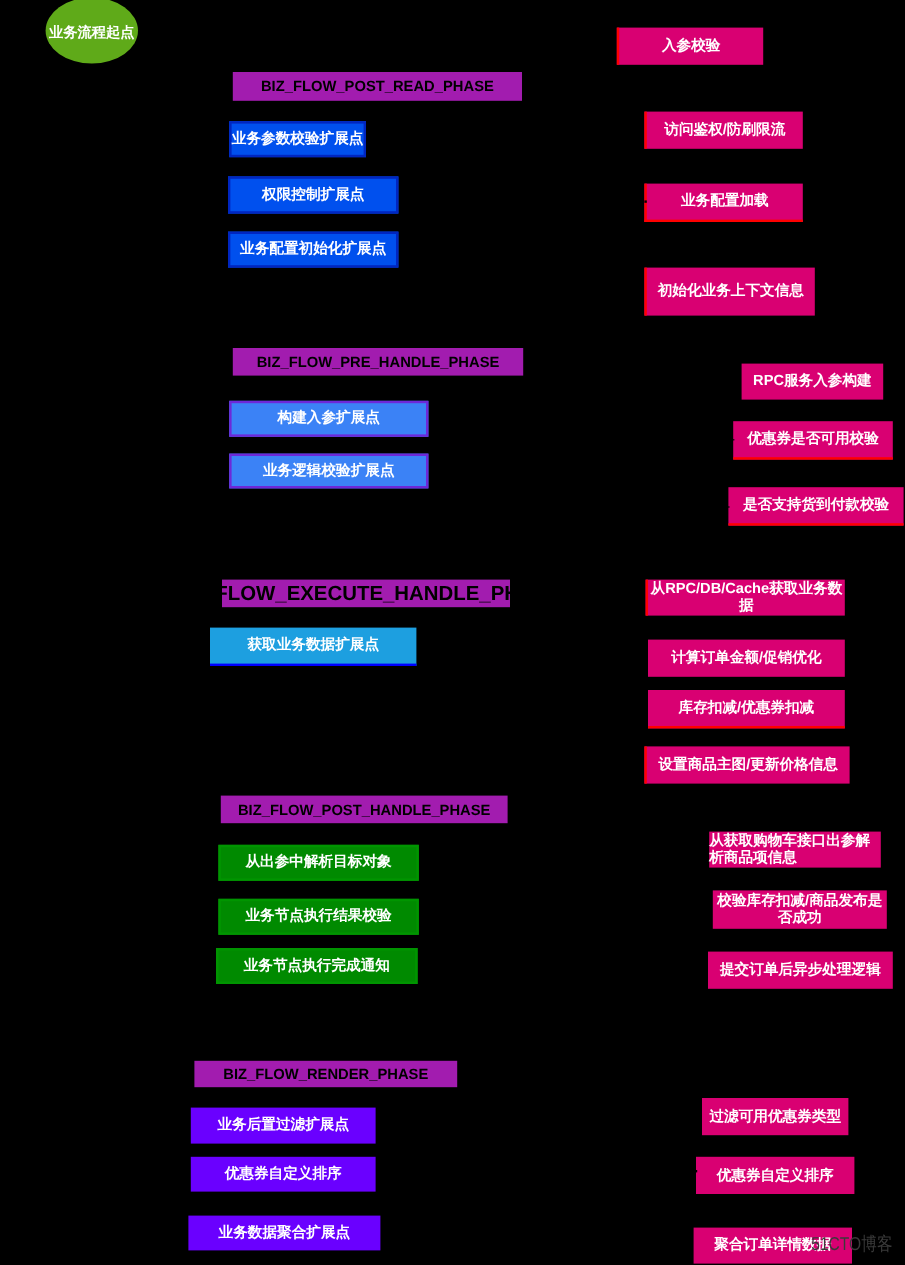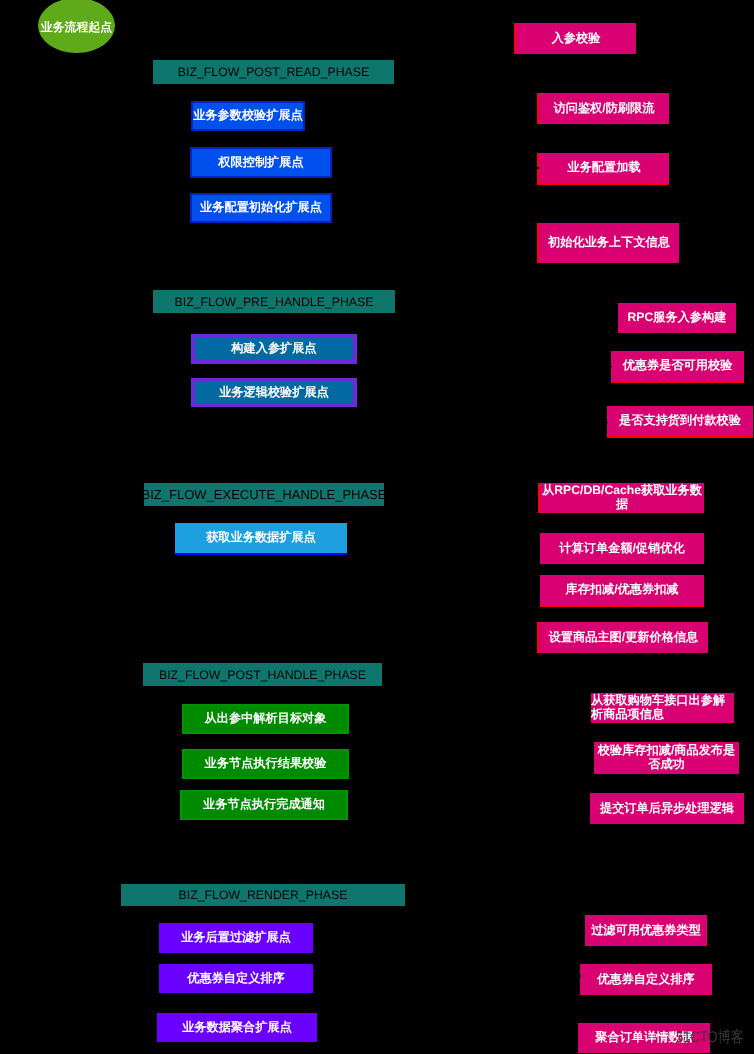--- a/index.html
+++ b/index.html
@@ -5,29 +5,29 @@
 <style>
   html,body{margin:0;padding:0;background:#000000;width:754px;height:1054px;overflow:hidden;}
   body{font-family:"Liberation Sans",sans-serif;-webkit-font-smoothing:antialiased;text-rendering:geometricPrecision;}
   #canvas{position:relative;width:754px;height:1054px;background:#000000;overflow:hidden;}
 
   .node{position:absolute;box-sizing:border-box;display:flex;align-items:center;
         justify-content:center;text-align:center;color:#ffffff;font-weight:700;
         line-height:14px;font-size:12.2px;padding-bottom:1.5px;}
 
   
-  .phase{background:#0f766e;color:#000000;font-weight:400;font-size:12.3px;padding-bottom:0;}
+  .phase{background:#a21caf;color:#000000;font-weight:700;font-size:12.3px;padding-bottom:0;margin-left:41px;}
 
   
   .start{border-radius:50%;background:#5faa19;font-size:11.9px;padding-bottom:0;padding-top:3px;}
 
   
   .blue{background:#0050ee;border:2px solid #0026c0;}
   
-  .lgreen{background:#0369a1;border:4px solid #6d28d9;}
+  .lgreen{background:#3b82f6;border:2px solid #6d28d9;}
   
   .cyan{background:#1d9fe0;border-bottom:2px solid #0000ff;}
   
   .dgreen{background:#008a00;border:2px solid #009500;}
   
   .purple{background:#6a00ff;}
 
   
   .pink{background:#d90072;}
   .pink.bl{border-left:2px solid #ff0000;}          
@@ -55,38 +55,38 @@
   <div class="node pink bl" style="left:537px;top:223px;width:142px;height:40px;">初始化业务上下文信息</div>
 
   <div class="node phase" style="left:153px;top:290px;width:242px;height:23px;">BIZ_FLOW_PRE_HANDLE_PHASE</div>
   <div class="node lgreen" style="left:191px;top:334px;width:166px;height:30px;">构建入参扩展点</div>
   <div class="node lgreen" style="left:191px;top:378px;width:166px;height:29px;">业务逻辑校验扩展点</div>
 
   <div class="node pink" style="left:618px;top:303px;width:118px;height:30px;">RPC服务入参构建</div>
   <div class="node pink bb" style="left:611px;top:351px;width:133px;height:32px;">优惠券是否可用校验</div>
   <div class="node pink bb" style="left:607px;top:406px;width:146px;height:32px;">是否支持货到付款校验</div>
 
-  <div class="node phase" style="left:144px;top:483px;width:240px;height:23px;font-size:13px;">BIZ_FLOW_EXECUTE_HANDLE_PHASE</div>
+  <div class="node phase" style="left:144px;top:483px;width:240px;height:23px;font-size:17px;">BIZ_FLOW_EXECUTE_HANDLE_PHASE</div>
   <div class="node cyan" style="left:175px;top:523px;width:172px;height:32px;">获取业务数据扩展点</div>
 
   <div class="node pink bl" style="left:538px;top:483px;width:166px;height:30px;">从RPC/DB/Cache获取业务数据</div>
   <div class="node pink" style="left:540px;top:533px;width:164px;height:31px;">计算订单金额/促销优化</div>
   <div class="node pink bb" style="left:540px;top:575px;width:164px;height:32px;">库存扣减/优惠券扣减</div>
   <div class="node pink bl" style="left:537px;top:622px;width:171px;height:31px;">设置商品主图/更新价格信息</div>
 
   <div class="node phase" style="left:143px;top:663px;width:239px;height:23px;">BIZ_FLOW_POST_HANDLE_PHASE</div>
   <div class="node dgreen" style="left:182px;top:704px;width:167px;height:30px;">从出参中解析目标对象</div>
   <div class="node dgreen" style="left:182px;top:749px;width:167px;height:30px;">业务节点执行结果校验</div>
   <div class="node dgreen" style="left:180px;top:790px;width:168px;height:30px;">业务节点执行完成通知</div>
 
   <div class="node pink" style="left:591px;top:693px;width:143px;height:30px;justify-content:flex-start;text-align:left;">从获取购物车接口出参解析商品项信息</div>
   <div class="node pink" style="left:594px;top:742px;width:145px;height:32px;">校验库存扣减/商品发布是否成功</div>
   <div class="node pink" style="left:590px;top:793px;width:154px;height:31px;">提交订单后异步处理逻辑</div>
 
-  <div class="node phase" style="left:121px;top:884px;width:284px;height:22px;">BIZ_FLOW_RENDER_PHASE</div>
+  <div class="node phase" style="left:121px;top:884px;width:219px;height:22px;">BIZ_FLOW_RENDER_PHASE</div>
   <div class="node purple" style="left:159px;top:923px;width:154px;height:30px;">业务后置过滤扩展点</div>
   <div class="node purple" style="left:159px;top:964px;width:154px;height:29px;">优惠券自定义排序</div>
   <div class="node purple" style="left:157px;top:1013px;width:160px;height:29px;">业务数据聚合扩展点</div>
 
   <div class="node pink" style="left:585px;top:915px;width:122px;height:31px;">过滤可用优惠券类型</div>
   <div class="node pink" style="left:580px;top:964px;width:132px;height:31px;">优惠券自定义排序</div>
   <div class="node pink" style="left:578px;top:1023px;width:132px;height:30px;">聚合订单详情数据</div>
 
   <div class="stub" style="left:537px;top:167px;width:2px;height:2px;"></div>
   <div class="stub" style="left:610px;top:366px;width:2px;height:1px;"></div>

